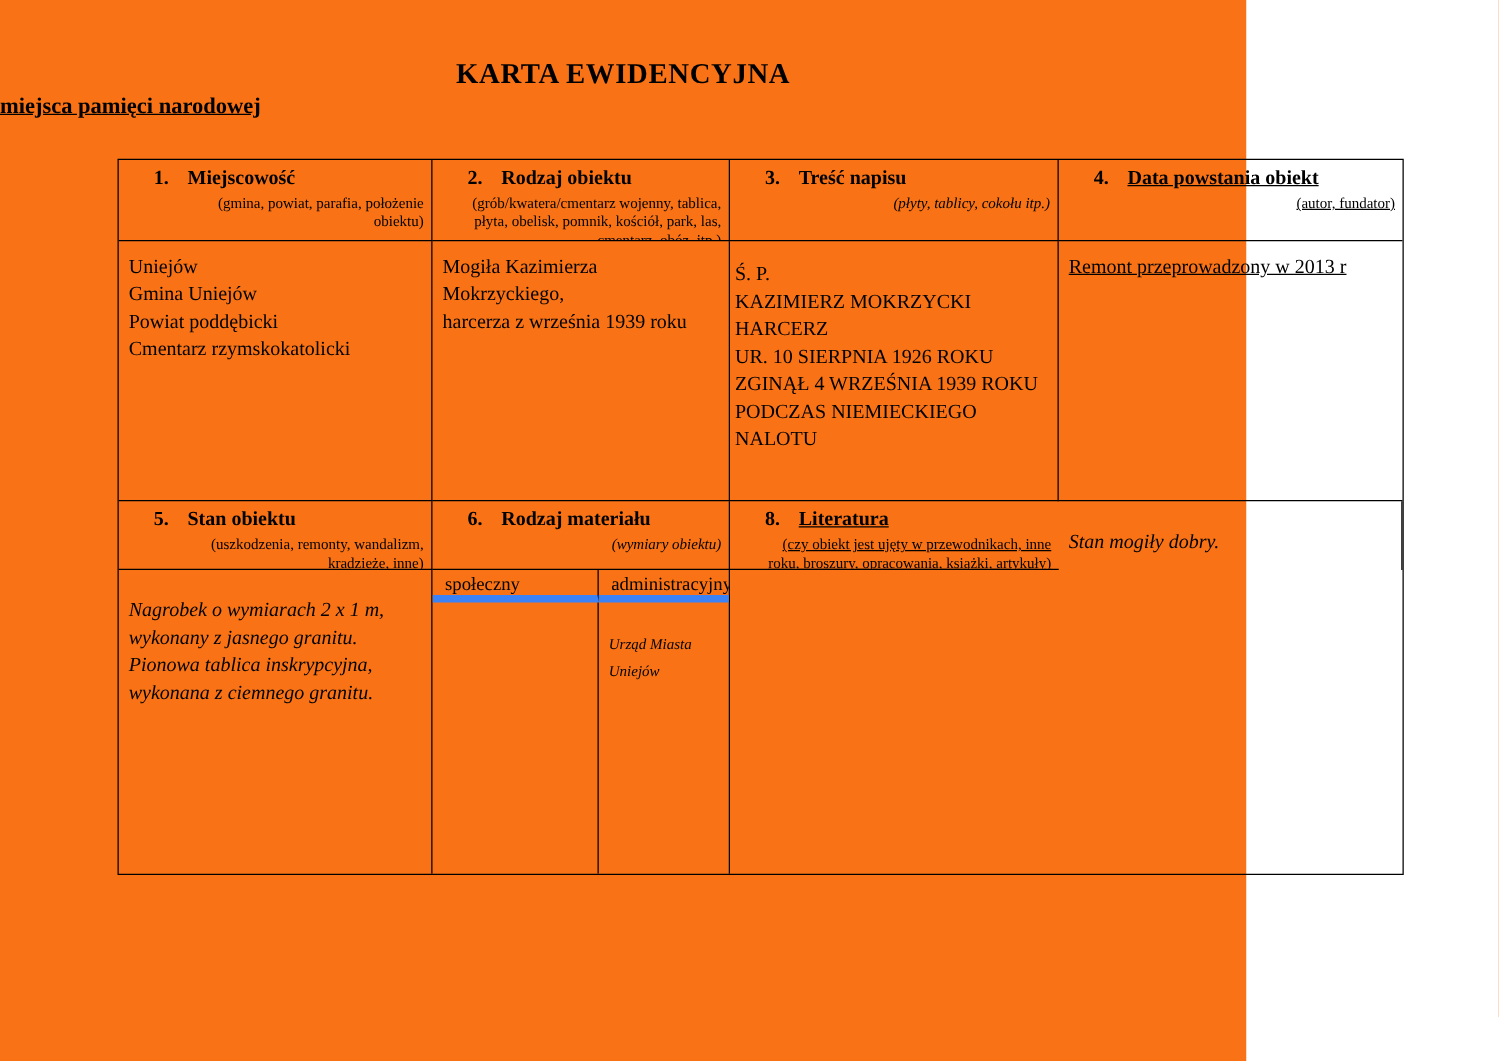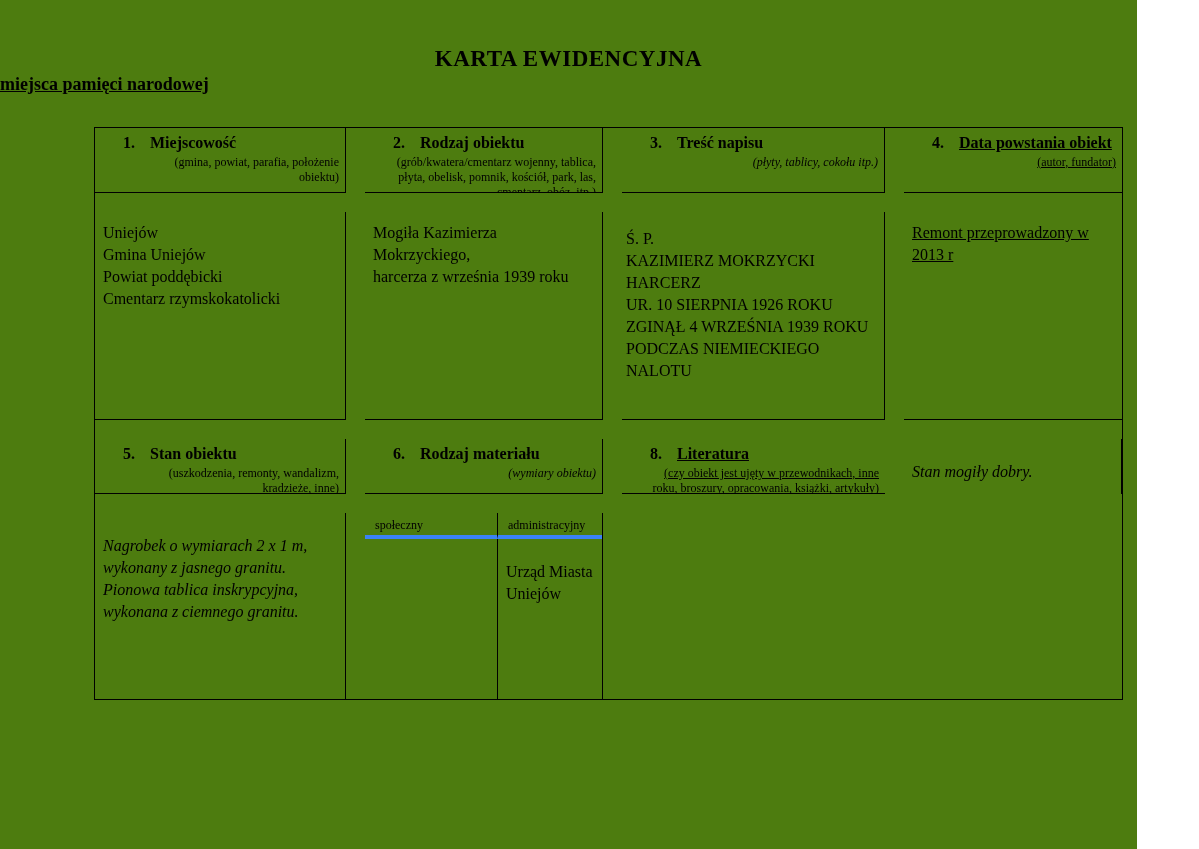--- a/index.html
+++ b/index.html
@@ -2,21 +2,21 @@
 <html><head>
 <meta charset="utf-8">
 <style>
   * { margin: 0; padding: 0; box-sizing: border-box; }
   html, body { width: 1199px; height: 849px; }
   body {
     background: #ffffff;
     color: #000000;
     font-family: "Liberation Serif", "DejaVu Serif", serif;
   }
-  .page { position: relative; width: 1137px; height: 849px; background: #4d7c0f; }
+  .page { position: relative; width: 997px; height: 849px; background: #f97316; }
 
   .doc-title {
     text-align: center;
     font-size: 23px;
     font-weight: bold;
     padding-top: 46px;
     letter-spacing: 0.5px;
   }
   .doc-subtitle {
     text-align: left;
@@ -29,21 +29,20 @@
   .card {
     position: absolute;
     left: 94px;
     top: 127px;
     width: 1029px;
     height: 573px;
     border: 1px solid #000;
     display: grid;
     grid-template-columns: 251px 238px 263px 1fr;
     grid-template-rows: 65px 208px 55px 1fr;
-    gap: 19px;
   }
   .cell {
     border-right: 1px solid #000;
     border-bottom: 1px solid #000;
     overflow: hidden;
   }
   .cell.last-col { border-right: none; text-decoration: underline; }
   .cell.last-row { border-bottom: none; }
 
   .head-cell { padding: 5px 6px 2px 8px; }
@@ -73,31 +72,32 @@
   }
   .val.pad-top { padding-top: 22px; font-style: italic; }
 
   .patronat-body {
     display: grid;
     grid-template-columns: 133px 1fr;
     grid-template-rows: 26px 1fr;
     padding: 0;
   }
   .sub-head {
-    border-bottom: 4px solid #3b82f6;
-    font-size: 12px;
+    border-bottom: 6px solid #3b82f6;
+    font-size: 15px;
     line-height: 22px;
     padding: 1px 0 0 10px;
   }
   .sub-cell-left { border-right: 1px solid #000; }
   .sub-val {
-    font-size: 16px;
+    font-size: 12px;
     line-height: 22px;
     white-space: pre-line;
     padding: 22px 4px 4px 8px;
+    font-style: italic;
   }
 </style>
 </head>
 <body>
 
 <div class="page">
 
   <div class="doc-title">KARTA EWIDENCYJNA</div>
   <div class="doc-subtitle">miejsca pamięci narodowej</div>
 

